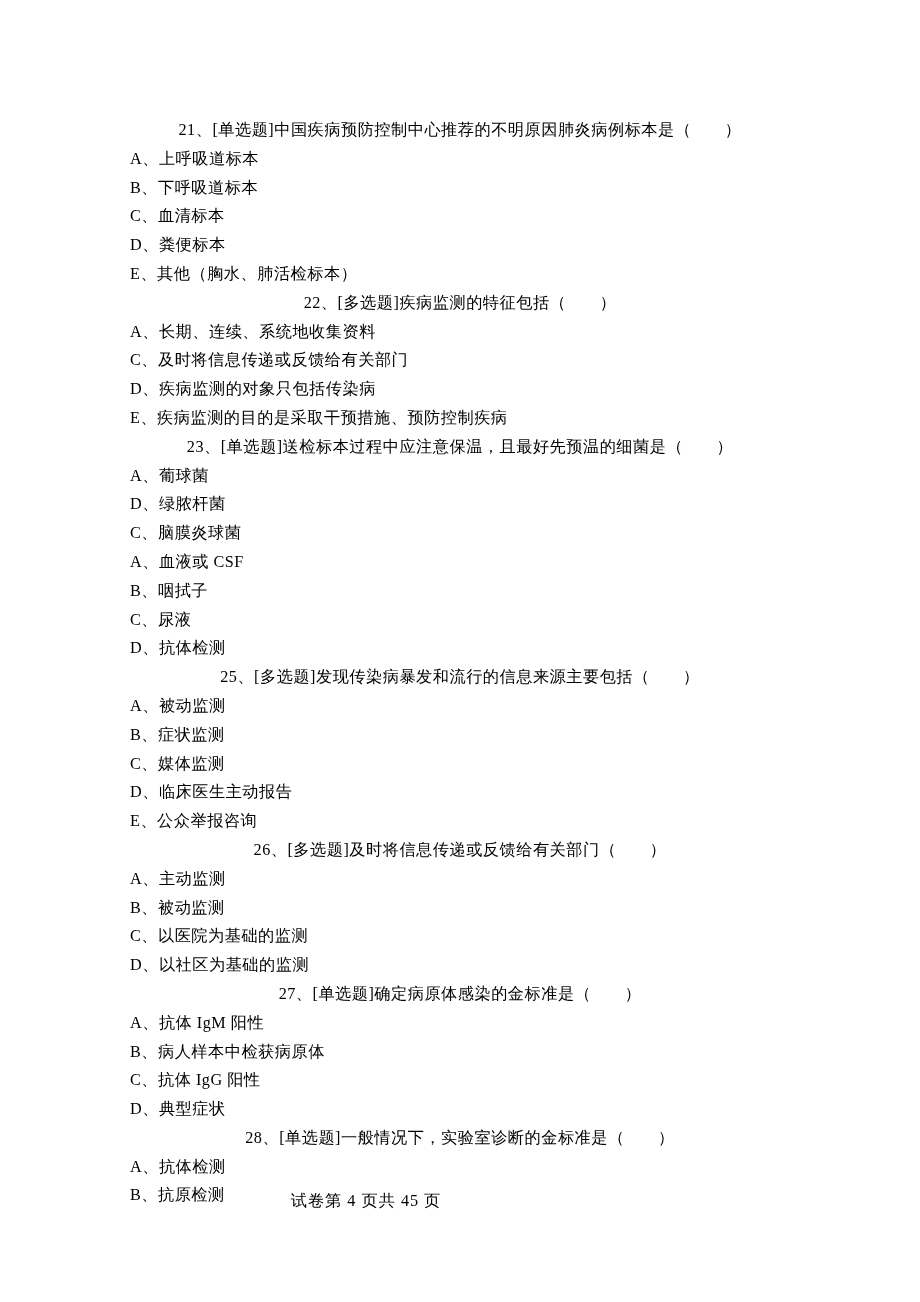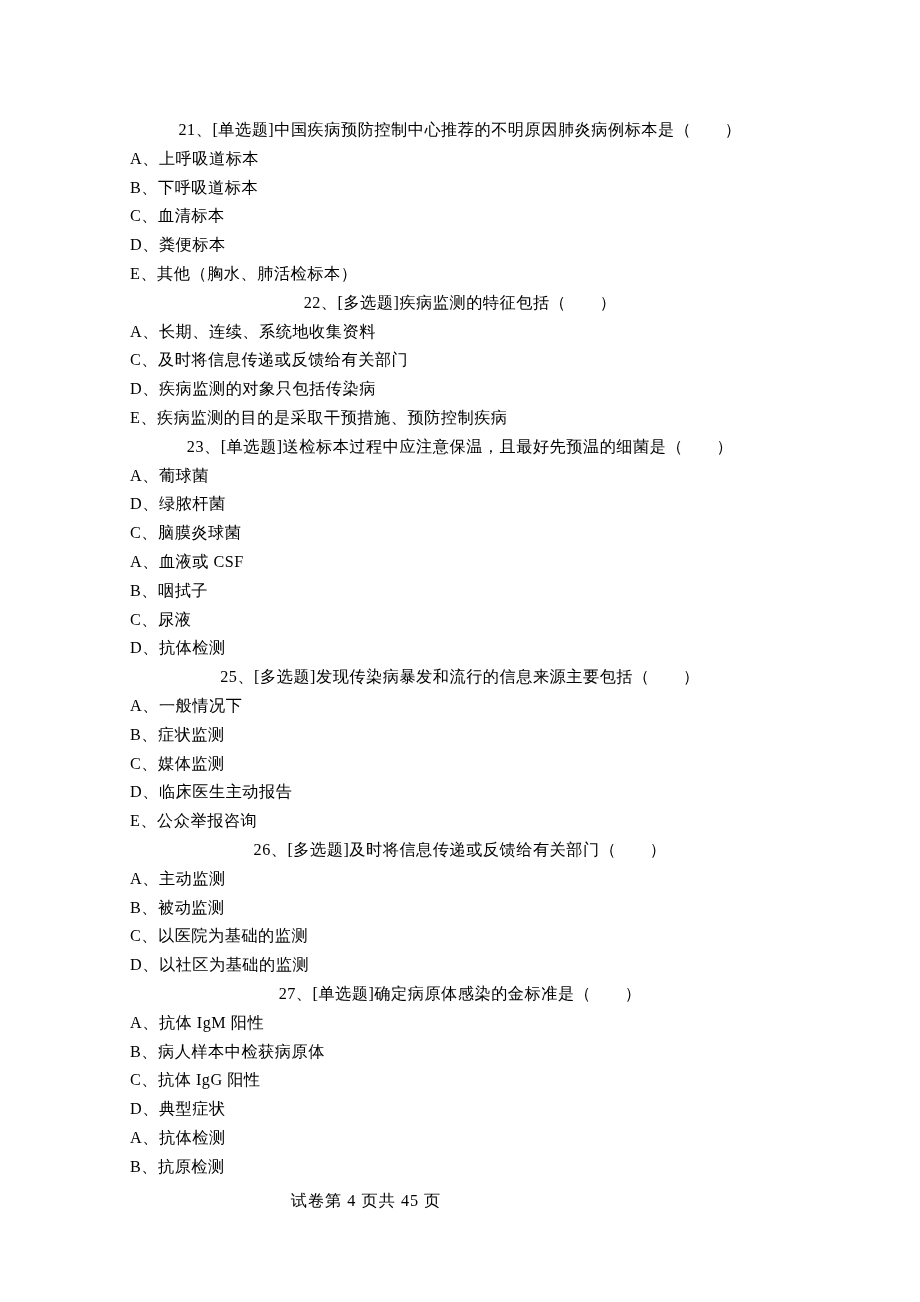--- a/index.html
+++ b/index.html
@@ -54,35 +54,36 @@
       <p class="option">E、疾病监测的目的是采取干预措施、预防控制疾病</p>
       <p class="question-stem"><span>23、</span><span>[单选题]</span><span>送检标本过程中应注意保温，且最好先预温的细菌是（　　）</span></p>
       <p class="option">A、葡球菌</p>
       <p class="option">D、绿脓杆菌</p>
       <p class="option">C、脑膜炎球菌</p>
       <p class="option">A、血液或 CSF</p>
       <p class="option">B、咽拭子</p>
       <p class="option">C、尿液</p>
       <p class="option">D、抗体检测</p>
       <p class="question-stem"><span>25、</span><span>[多选题]</span><span>发现传染病暴发和流行的信息来源主要包括（　　）</span></p>
-      <p class="option">A、一般情况下</p>
+      <p class="option">A、被动监测</p>
       <p class="option">B、症状监测</p>
       <p class="option">C、媒体监测</p>
       <p class="option">D、临床医生主动报告</p>
       <p class="option">E、公众举报咨询</p>
       <p class="question-stem"><span>26、</span><span>[多选题]</span><span>及时将信息传递或反馈给有关部门（　　）</span></p>
       <p class="option">A、主动监测</p>
       <p class="option">B、被动监测</p>
       <p class="option">C、以医院为基础的监测</p>
       <p class="option">D、以社区为基础的监测</p>
       <p class="question-stem"><span>27、</span><span>[单选题]</span><span>确定病原体感染的金标准是（　　）</span></p>
       <p class="option">A、抗体 IgM 阳性</p>
       <p class="option">B、病人样本中检获病原体</p>
       <p class="option">C、抗体 IgG 阳性</p>
       <p class="option">D、典型症状</p>
+      <p class="question-stem"><span>28、</span><span>[单选题]</span><span>一般情况下，实验室诊断的金标准是（　　）</span></p>
       <p class="option">A、抗体检测</p>
       <p class="option">B、抗原检测</p>
     </div>
 </div>
 
 <div class="footer">
   <span>试卷第 4 页共 45 页</span>
 </div>
 
 </body></html>

